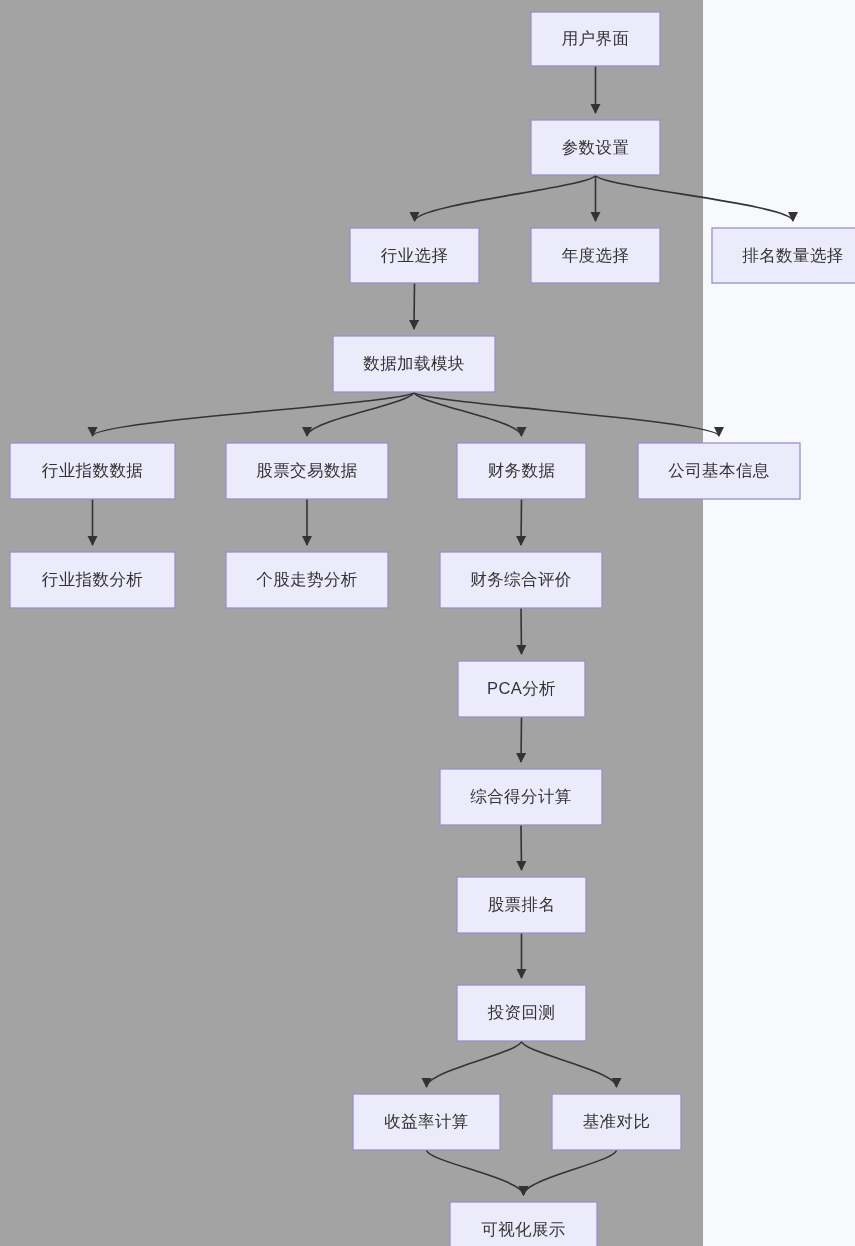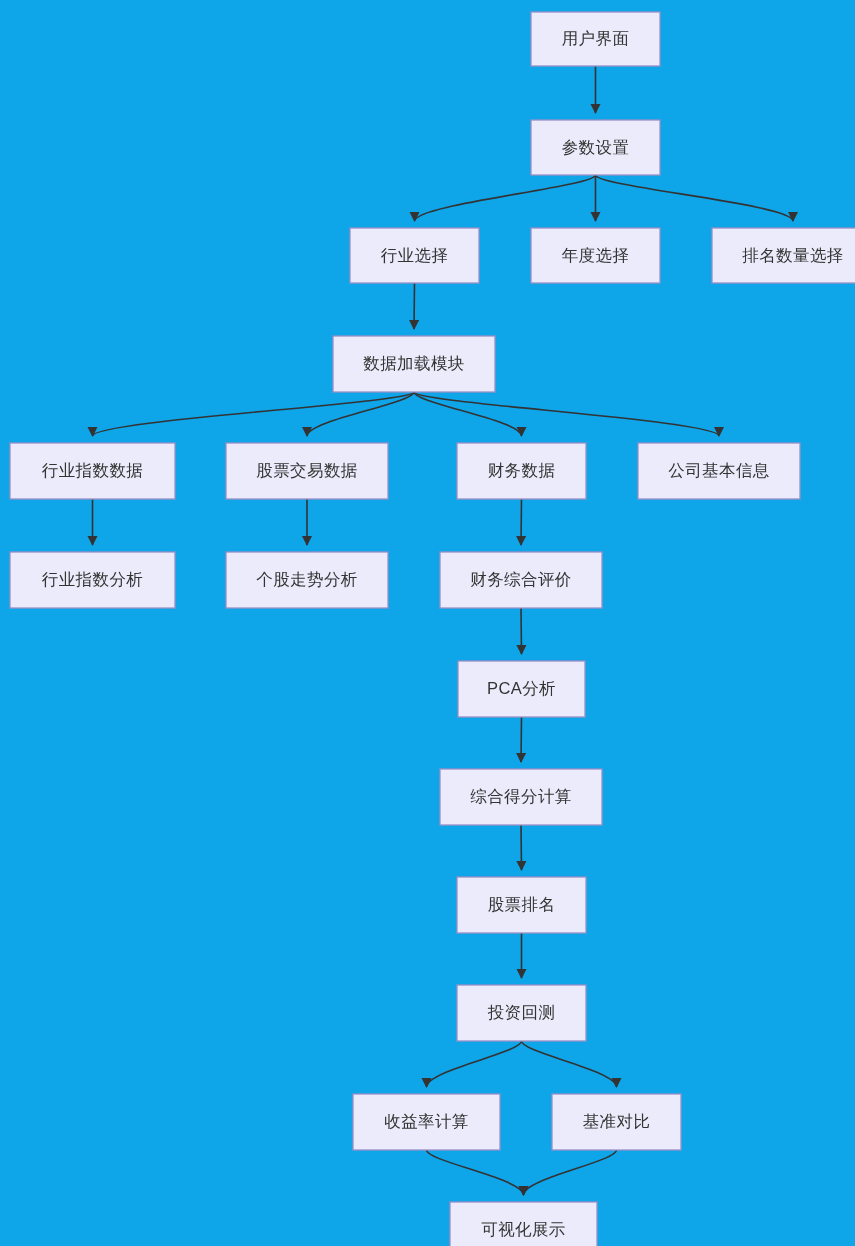--- a/index.html
+++ b/index.html
@@ -8,23 +8,23 @@
     background: #f8f9fc;
   }
   body {
     width: 855px;
     height: 1246px;
     overflow: hidden;
     font-family: "Liberation Sans", "DejaVu Sans", sans-serif;
   }
   #flow-root {
     position: relative;
-    width: 855px;
+    width: 703px;
     height: 1246px;
-    background: #0ea5e9;
+    background: #a3a3a3;
   }
   #flow-svg {
     position: absolute;
     left: 0;
     top: 0;
     width: 855px;
     height: 1246px;
     display: block;
   }
   .node-rect {

